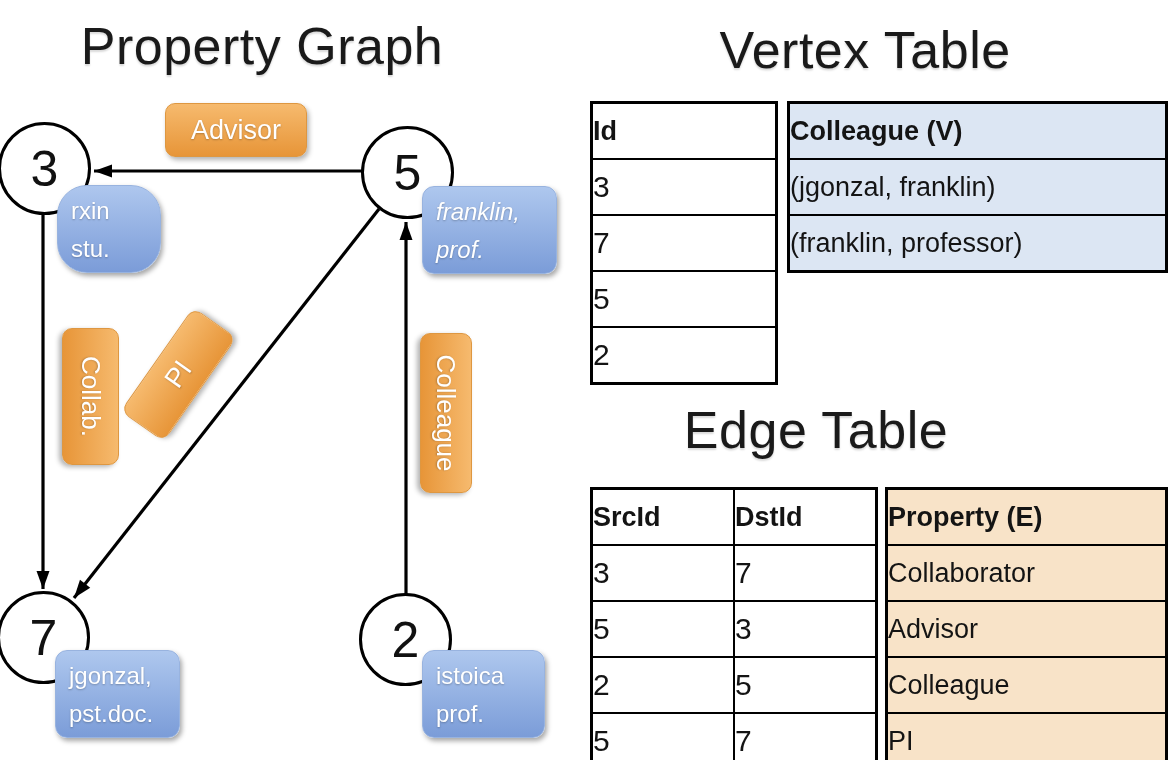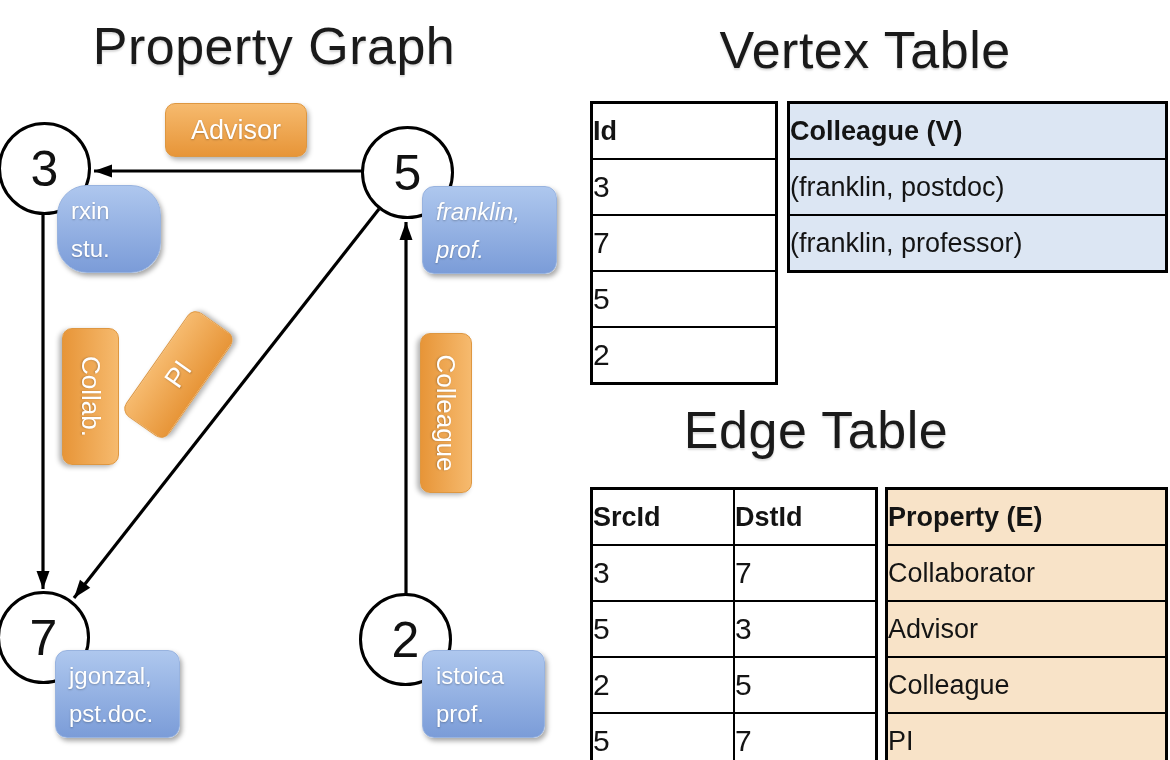--- a/index.html
+++ b/index.html
@@ -5,21 +5,21 @@
   html,body { margin:0; padding:0; background:#fff; }
   .canvas {
     position:relative; width:1170px; height:760px; background:#ffffff;
     font-family:"Liberation Sans", sans-serif; overflow:hidden;
   }
   .slide-title {
     position:absolute; text-align:center; color:#1a1a1a;
     font-size:52px; font-weight:400; letter-spacing:0.5px;
     text-shadow:0 2px 2px rgba(0,0,0,0.15); white-space:nowrap;
   }
-  .main-title  { left:16px;   top:16;  width:516px; top:16px; }
+  .main-title  { left:4px;   top:16;  width:516px; top:16px; }
   .vertex-title{ left:665px; top:20px; width:400px; }
   .edge-title  { left:616px; top:400px; width:400px; }
 
   svg.edges { position:absolute; left:0; top:0; }
   .edge-line { stroke:#000; stroke-width:3.2px; }
 
   .node {
     position:absolute; box-sizing:border-box; width:93px; height:93px;
     border:3.5px solid #000; border-radius:50%; background:#fff;
     display:flex; align-items:center; justify-content:center;
@@ -148,21 +148,21 @@
         </tr>
   </tbody>
     </table>
 
   <table class="tbl t-vprop">
     <tbody>
         <tr>
           <td class="hdr">Colleague (V)</td>
         </tr>
     <tr>
-          <td>(franklin, postdoc)</td>
+          <td>(jgonzal, franklin)</td>
         </tr>
     <tr>
           <td>(franklin, professor)</td>
         </tr>
   </tbody>
     </table>
 
   <table class="tbl t-esd">
     <tbody>
         <tr>

